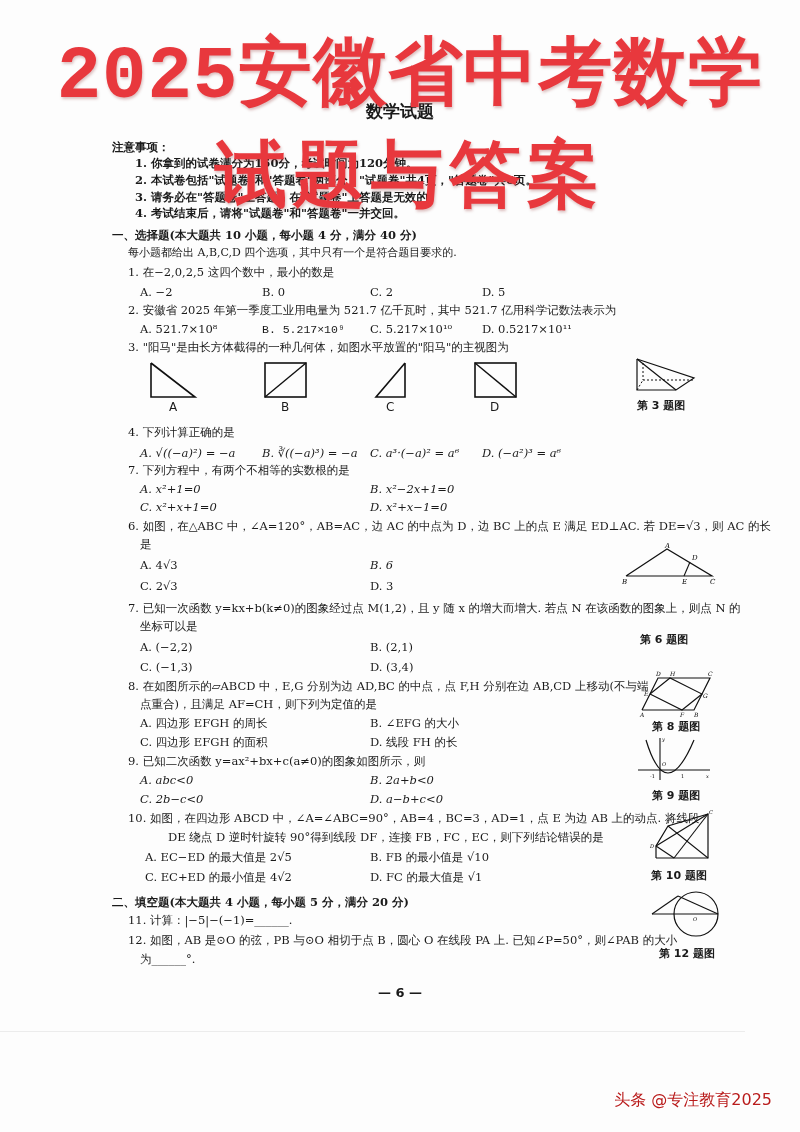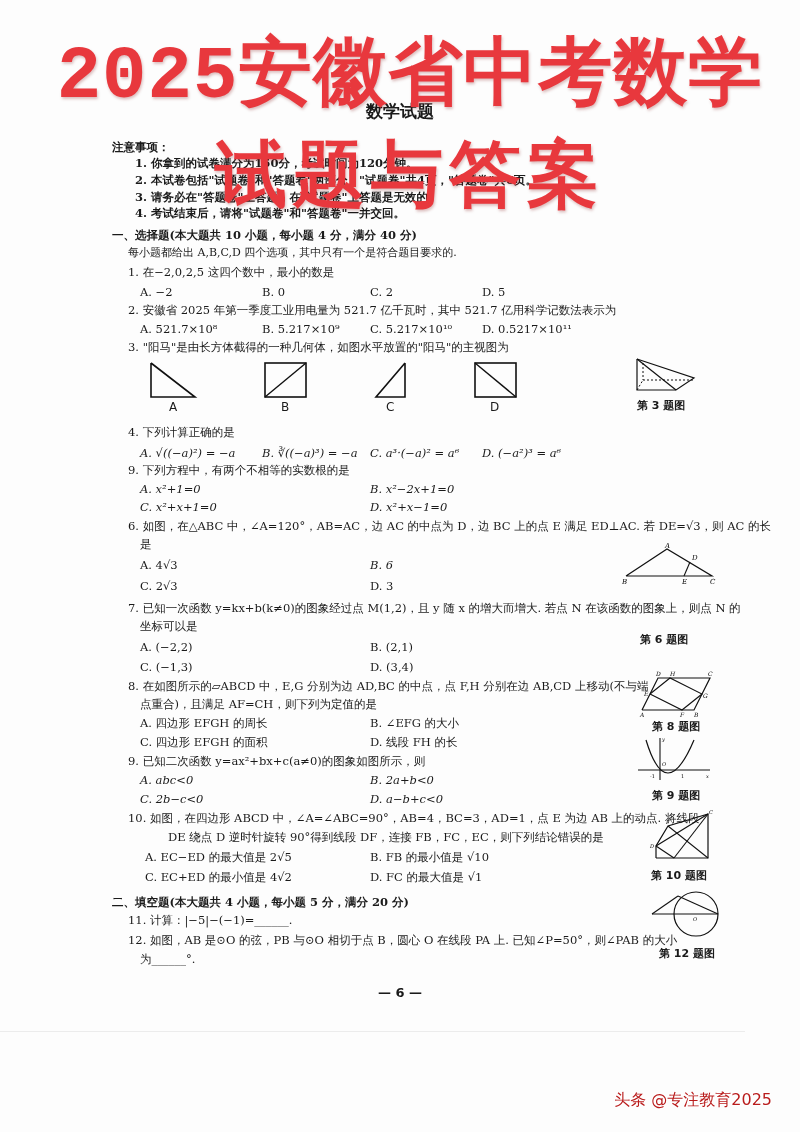--- a/index.html
+++ b/index.html
@@ -41,21 +41,21 @@
 <div class="txt" style="top:245px;left:128px;font-size:11px;">每小题都给出 A,B,C,D 四个选项，其中只有一个是符合题目要求的.</div>
 
 <div class="txt" style="top:265px;left:128px;">1. 在−2,0,2,5 这四个数中，最小的数是</div>
 <div class="txt" style="top:285px;left:140px;">A. −2</div>
 <div class="txt" style="top:285px;left:262px;">B. 0</div>
 <div class="txt" style="top:285px;left:370px;">C. 2</div>
 <div class="txt" style="top:285px;left:482px;">D. 5</div>
 
 <div class="txt" style="top:303px;left:128px;">2. 安徽省 2025 年第一季度工业用电量为 521.7 亿千瓦时，其中 521.7 亿用科学记数法表示为</div>
 <div class="txt" style="top:322px;left:140px;">A. 521.7×10⁸</div>
-<div class="txt" style="top:322px;left:262px;">B. 5.217×10⁹</div>
+<div class="txt" style="top:322px;left:262px;font-family:Liberation Mono, monospace;">B. 5.217×10⁹</div>
 <div class="txt" style="top:322px;left:370px;">C. 5.217×10¹⁰</div>
 <div class="txt" style="top:322px;left:482px;">D. 0.5217×10¹¹</div>
 
 <div class="txt" style="top:340px;left:128px;">3. "阳马"是由长方体截得的一种几何体，如图水平放置的"阳马"的主视图为</div>
 <svg style="left:150px;top:362px;" width="48" height="36">
   <polyline points="1,1 1,35 45,35 1,1" fill="none" stroke="#111" stroke-width="1.6"></polyline>
 </svg>
 <svg style="left:264px;top:362px;" width="44" height="36">
   <rect x="1" y="1" width="41" height="34" fill="none" stroke="#111" stroke-width="1.6"></rect>
   <line x1="1" y1="35" x2="42" y2="1" stroke="#111" stroke-width="1.4"></line>
@@ -79,21 +79,21 @@
   <line x1="1" y1="32" x2="7" y2="22" stroke="#111" stroke-width="1" stroke-dasharray="2,2"></line>
 </svg>
 <div class="fig-cap" style="top:398px;left:637px;">第 3 题图</div>
 
 <div class="txt" style="top:425px;left:128px;">4. 下列计算正确的是</div>
 <div class="txt it" style="top:446px;left:140px;">A. √((−a)²) = −a</div>
 <div class="txt it" style="top:446px;left:262px;">B. ∛((−a)³) = −a</div>
 <div class="txt it" style="top:446px;left:370px;">C. a³·(−a)² = a⁶</div>
 <div class="txt it" style="top:446px;left:482px;">D. (−a²)³ = a⁶</div>
 
-<div class="txt" style="top:463px;left:128px;">9. 下列方程中，有两个不相等的实数根的是</div>
+<div class="txt" style="top:463px;left:128px;">7. 下列方程中，有两个不相等的实数根的是</div>
 <div class="txt it" style="top:482px;left:140px;">A. x²+1=0</div>
 <div class="txt it" style="top:482px;left:370px;font-style:italic;">B. x²−2x+1=0</div>
 <div class="txt it" style="top:500px;left:140px;">C. x²+x+1=0</div>
 <div class="txt it" style="top:500px;left:370px;">D. x²+x−1=0</div>
 
 <div class="txt" style="top:519px;left:128px;">6. 如图，在△ABC 中，∠A=120°，AB=AC，边 AC 的中点为 D，边 BC 上的点 E 满足 ED⊥AC. 若 DE=√3，则 AC 的长</div>
 <div class="txt" style="top:537px;left:140px;">是</div>
 <div class="txt" style="top:558px;left:140px;">A. 4√3</div>
 <div class="txt" style="top:558px;left:370px;font-style:italic;">B. 6</div>
 <div class="txt" style="top:579px;left:140px;">C. 2√3</div>

